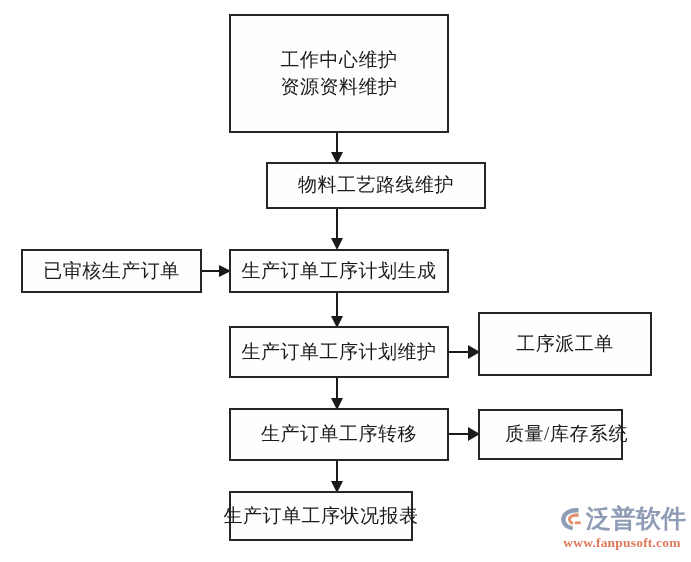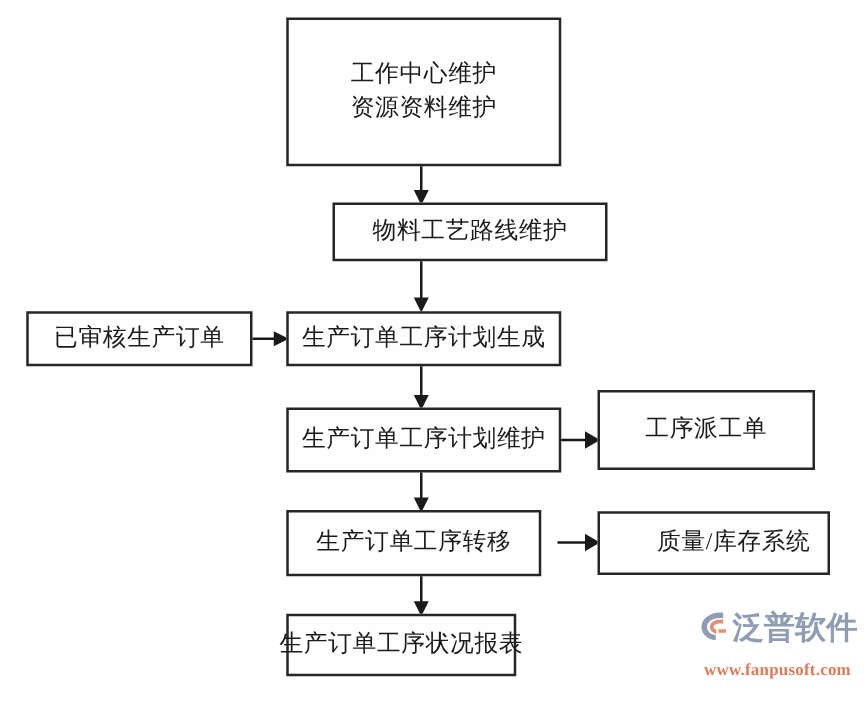--- a/index.html
+++ b/index.html
@@ -36,39 +36,39 @@
   .node .line {
     display: block;
   }
   
   #node-masterdata { left: 229px; top: 14px;  width: 220px; height: 119px; }
   #node-routing    { left: 229px; top: 162px; width: 220px; height: 47px; margin-left: 37px;  }
   #node-approved   { left: 21px;  top: 249px; width: 181px; height: 44px;  }
   #node-gen        { left: 229px; top: 249px; width: 220px; height: 44px;  }
   #node-maintain   { left: 229px; top: 326px; width: 220px; height: 52px;  }
   #node-dispatch   { left: 478px; top: 312px; width: 174px; height: 64px;  }
-  #node-transfer   { left: 229px; top: 408px; width: 204px; height: 53px;  }
-  #node-qcinv      { left: 478px; top: 409px; width: 186px; height: 51px; padding-left: 32px;  }
+  #node-transfer   { left: 229px; top: 408px; width: 220px; height: 53px;  }
+  #node-qcinv      { left: 478px; top: 409px; width: 145px; height: 51px; padding-left: 32px;  }
   #node-report     { left: 229px; top: 491px; width: 184px; height: 50px;  }
 
   .conn {
     position: absolute;
     overflow: visible;
   }
   
   #watermark {
     position: absolute;
     left: 558px;
-    top: 488px;
+    top: 500px;
     width: 128px;
     height: 56px;
     display: flex;
     flex-direction: column;
     align-items: center;
-    justify-content: space-between;
+    justify-content: center;
   }
   #watermark .wm-row {
     display: flex;
     align-items: center;
     gap: 2px;
   }
   #watermark .wm-name {
     font-family: "DejaVu Sans", sans-serif;
     font-size: 25px;
     font-weight: bold;

